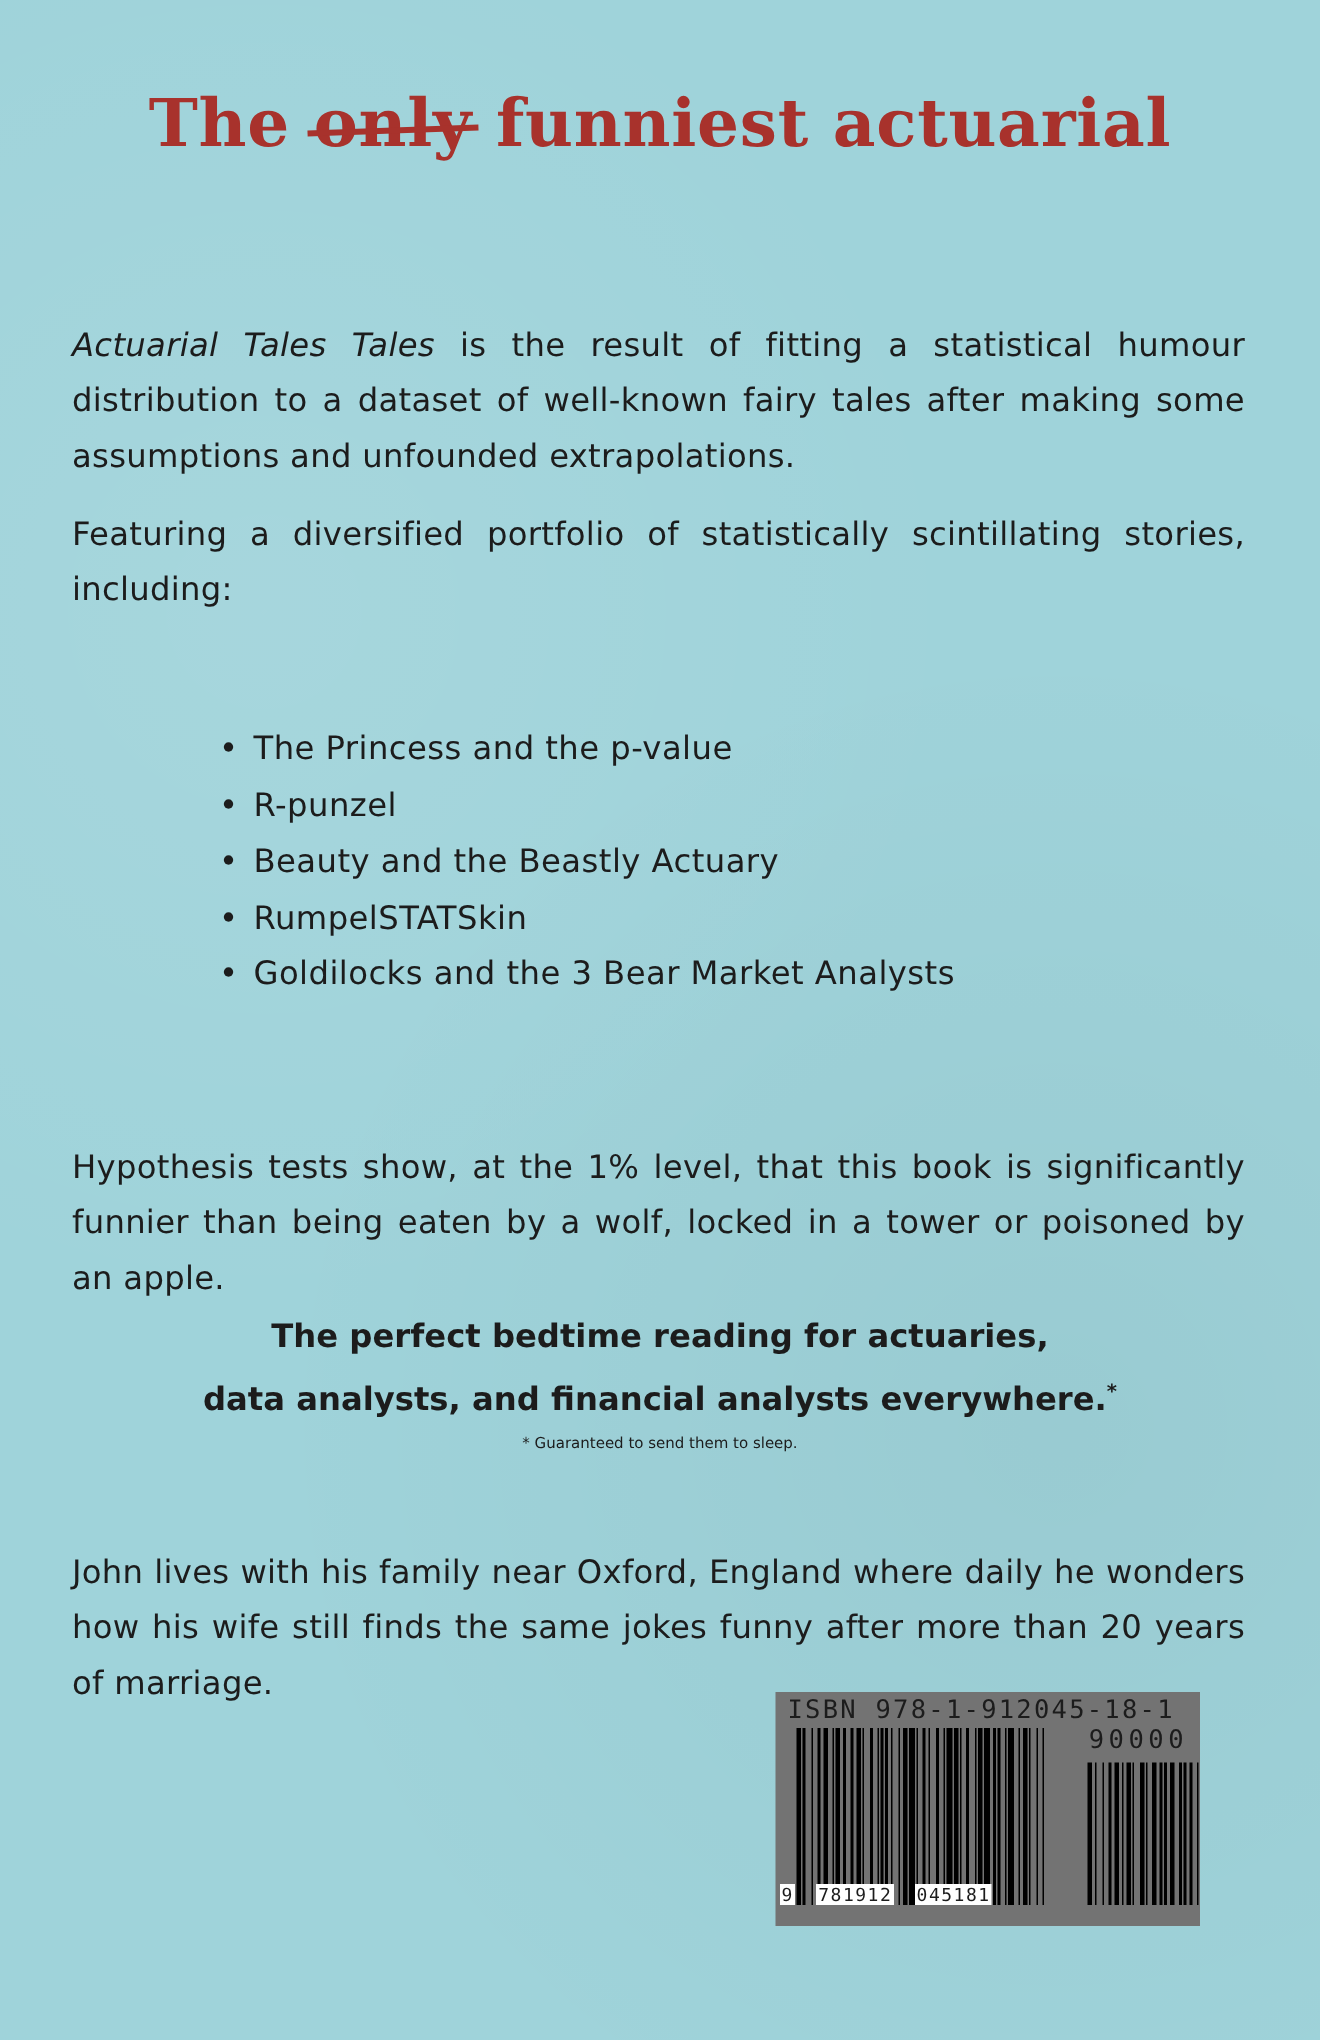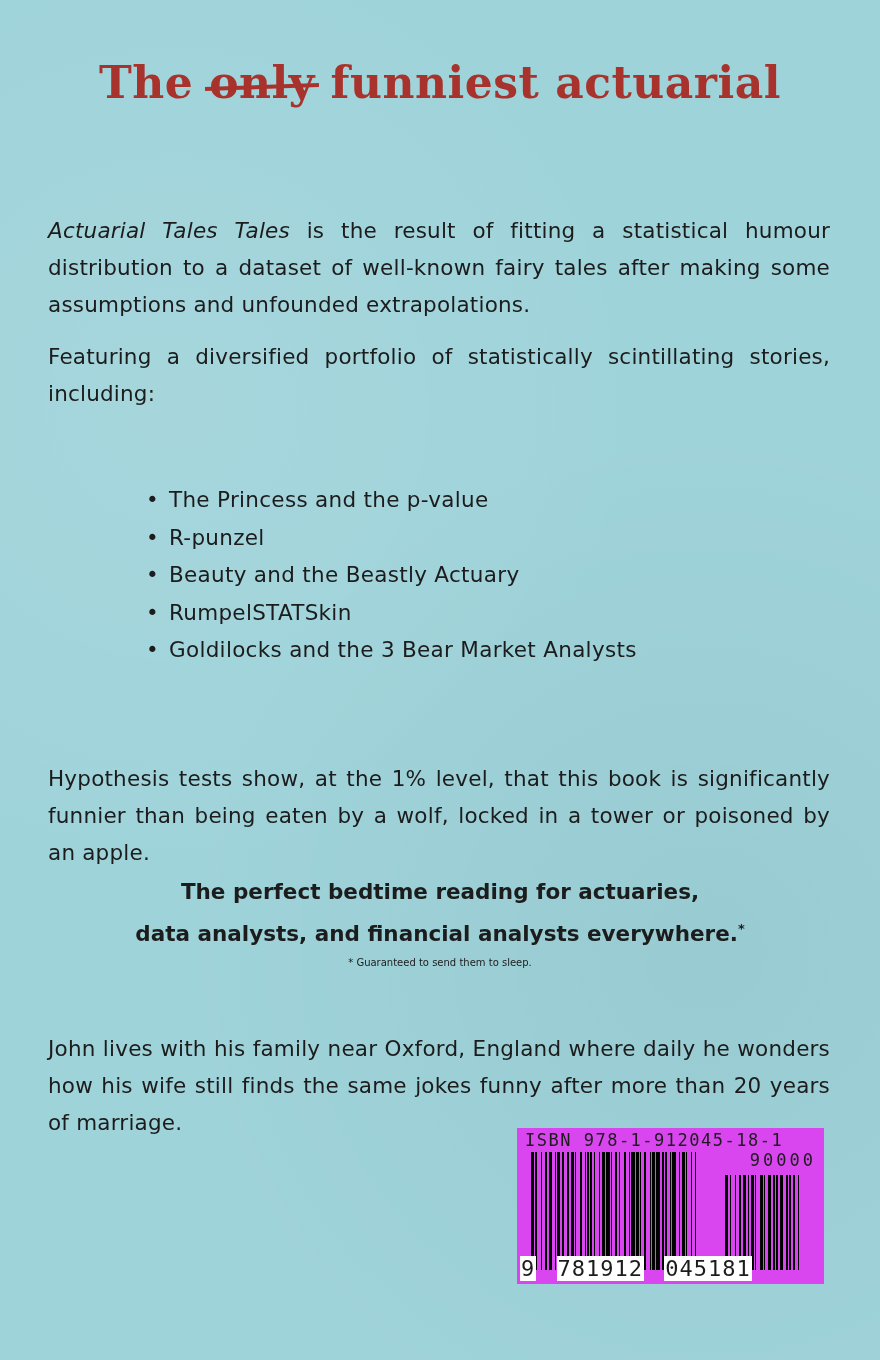--- a/index.html
+++ b/index.html
@@ -45,38 +45,38 @@
   .tagline {
     position: absolute; left: 40px; top: 873px; width: 800px; text-align: center;
     font-weight: bold; font-size: 21.5px; line-height: 37px;
   }
   .tagline sup { font-size: 13px; }
   .footnote {
     position: absolute; left: 40px; top: 952px; width: 800px; text-align: center;
     font-size: 10px; line-height: 22px;
   }
   .barcode-box {
-    position: absolute; left: 517px; top: 1128px; width: 307px; height: 156px;
-    background: #d946ef;
+    position: absolute; left: 517px; top: 1128px; width: 283px; height: 156px;
+    background: #737373;
   }
   .isbn-text {
     position: absolute; left: 8px; top: 2px; width: 270px;
     font-family: "DejaVu Sans Mono", monospace; font-size: 17px; letter-spacing: 1.5px;
   }
   .addon-text {
     position: absolute; right: 8px; top: 22px;
     font-family: "DejaVu Sans Mono", monospace; font-size: 17px; letter-spacing: 3px;
   }
   .bars-main { position: absolute; left: 14px; top: 24px; height: 118px; display: flex; }
   .bars-addon { position: absolute; left: 208px; top: 47px; height: 95px; display: flex; }
   .bar { height: 100%; background: #000; }
   .gap { height: 100%; }
   .ean-digits {
     position: absolute; left: 3px; top: 128px;
-    font-family: "DejaVu Sans Mono", monospace; font-size: 22px; letter-spacing: 1px;
+    font-family: "DejaVu Sans Mono", monospace; font-size: 12px; letter-spacing: 1px;
     background: transparent;
   }
   .ean-digits span { background: #fff; padding: 0 1px; }
 </style>
 </head>
 <body>
 
 <div class="page">
 
   <div class="headline">

